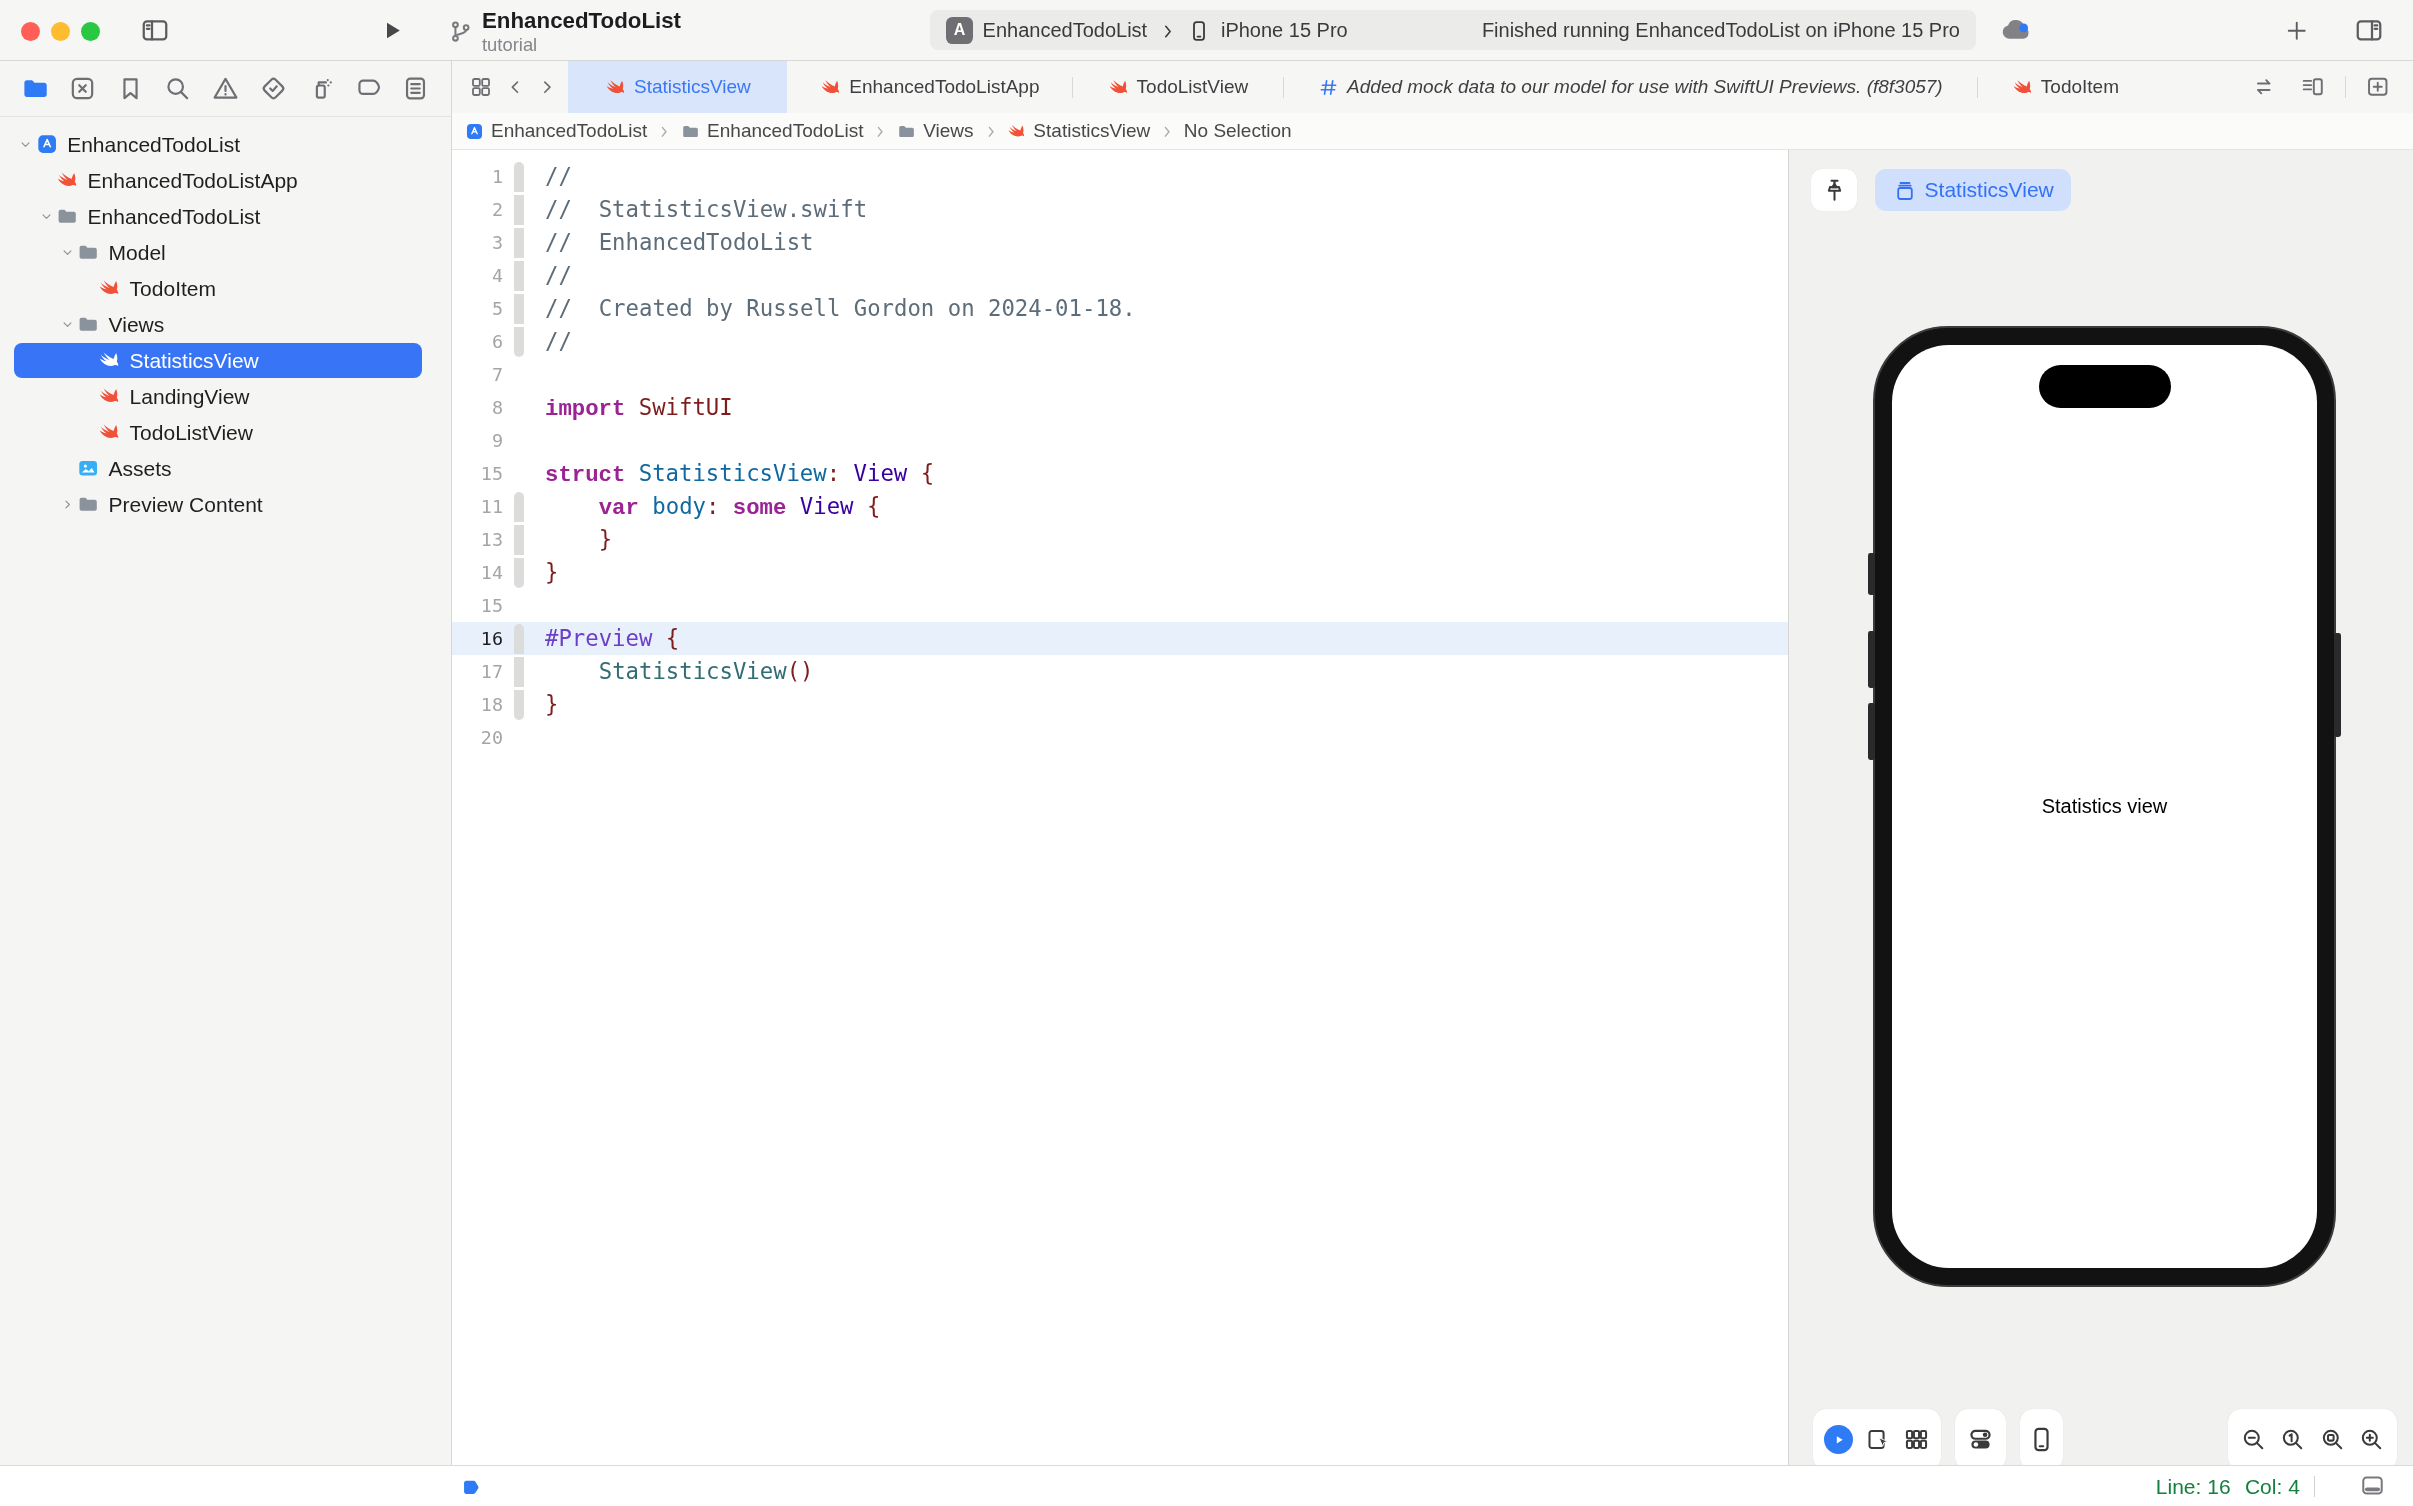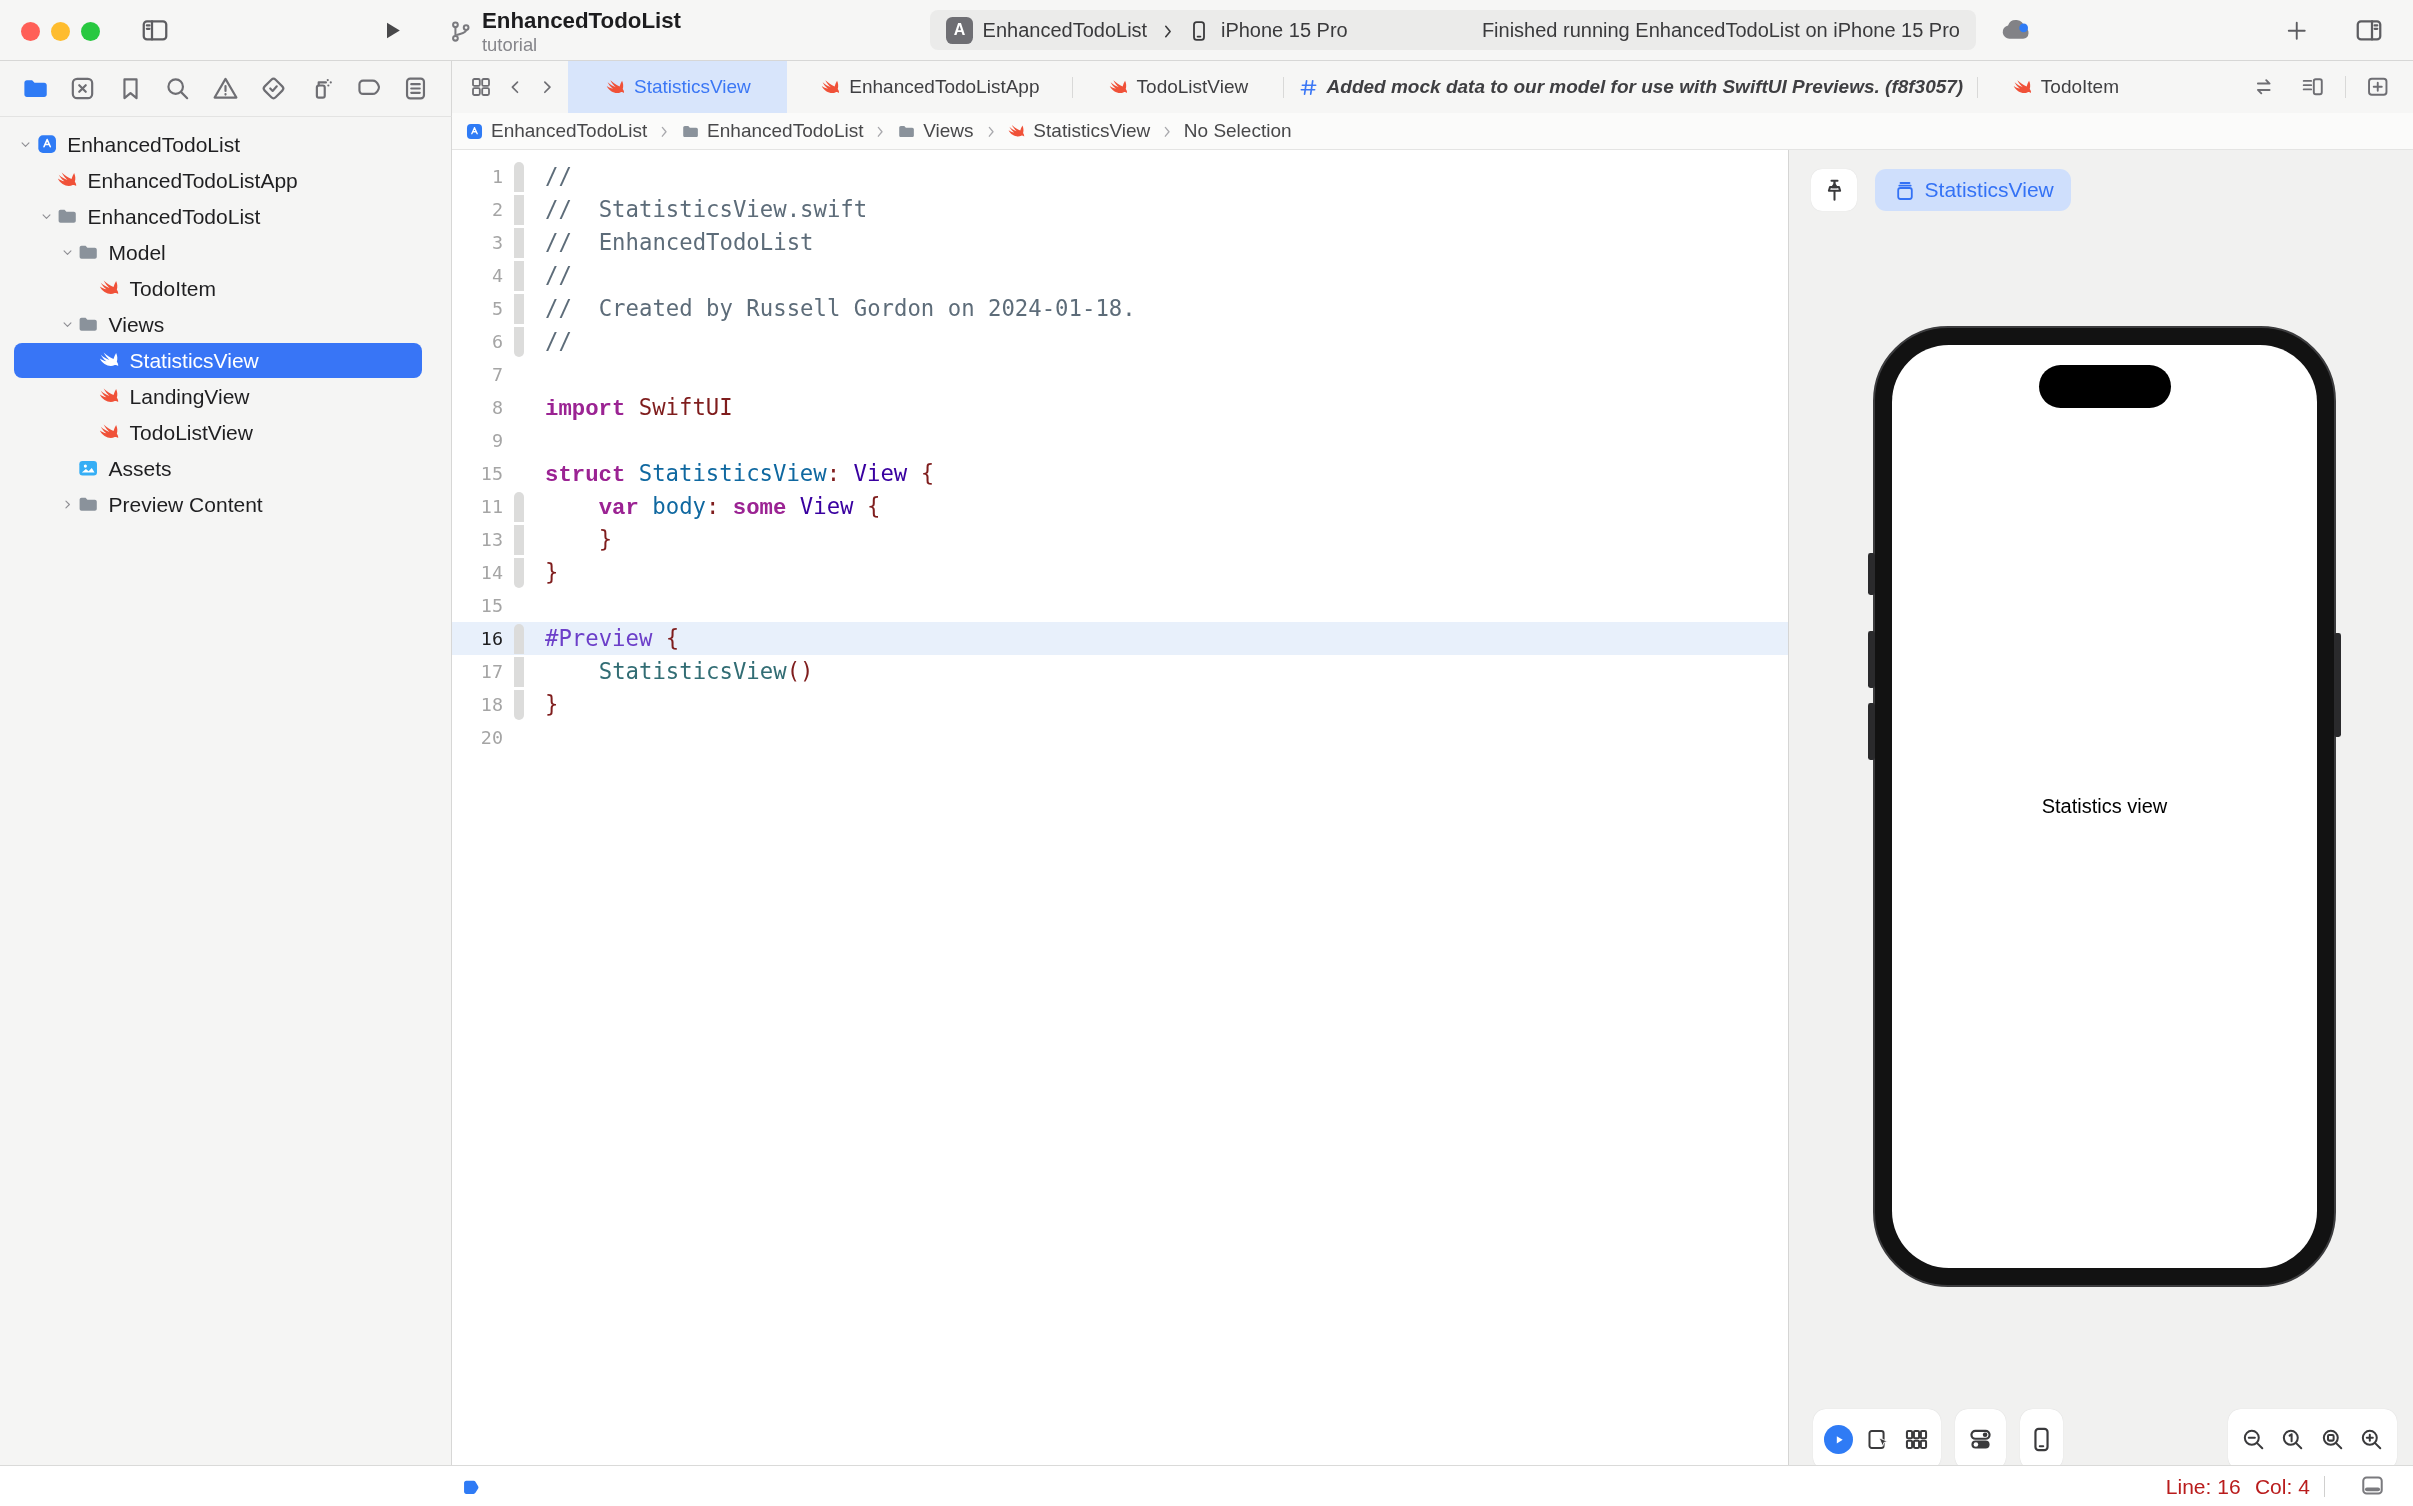--- a/index.html
+++ b/index.html
@@ -43,31 +43,31 @@
   .trow.sel .selbg { position:absolute; left:14.4px; right:29px; top:0.8px; bottom:0.8px; background:#3875f6; border-radius:8px; }
   .trow > * { position:relative; }
 
   
   #bottombar { position:absolute; left:0; top:1465px; width:2413px; height:42px; background:#fff; border-top:0.8px solid #dadad9; }
   #bottombar .sbpart { position:absolute; left:0; top:0; width:452px; height:100%; background:#f5f5f4; border-right:0.8px solid #d7d7d6; display:flex; align-items:center; padding:0 11.2px; gap:9.6px; }
   #filter-field { flex:1; height:32px; background:#e9e9e8; border:0.8px solid #d4d4d3; border-radius:8.8px; display:flex; align-items:center; padding:0 8px; gap:6.4px; color:#8e8e93; }
   #filter-input { flex:1; border:none; background:transparent; outline:none; font-size:20px; color:#3a3a3c; font-family:"Liberation Sans",sans-serif; }
   #filter-input::placeholder { color:#9a9a9e; }
   #bp-toggle { position:absolute; left:461px; top:11.2px; }
-  #linecol { position:absolute; right:88px; top:0; height:100%; display:flex; align-items:center; gap:14.4px; font-size:21px; color:#b91c1c; }
+  #linecol { position:absolute; right:98px; top:0; height:100%; display:flex; align-items:center; gap:14.4px; font-size:21px; color:#15803d; }
   #linecol .vsep { width:0.8px; height:21px; background:#d0d0cf; }
   #btn-bottombar { position:absolute; right:27px; top:6.4px; color:#7a7a7e; background:none; border:none; }
 
   
   #tabbar { position:absolute; left:452px; top:61px; width:1962px; height:53px; background:#f6f6f5; border-bottom:0.8px solid #dededd; display:flex; align-items:stretch; }
   #tabbar .tbicons { display:flex; align-items:center; gap:4.8px; padding:0 8px 0 12.8px; color:#6e6e73; }
   .tab { display:flex; align-items:center; justify-content:center; gap:8px; font-size:19px; color:#3f3f42; position:relative; white-space:nowrap; }
   .tab .sep { position:absolute; right:0; top:16px; height:21px; width:0.8px; background:#d9d9d8; }
   .tab.active { background:#d8e5fb; color:#3b77f5; }
-  .tab.italic .tab-label { font-style:italic;font-weight:bold; }
+  .tab.italic .tab-label { font-style:italic; }
   #tab-right { margin-left:auto; display:flex; align-items:center; gap:14.4px; padding-right:19px; color:#6e6e73; }
   #tab-right .vsep { width:0.8px; height:22.3px; background:#d9d9d8; }
 
   
   #jumpbar { position:absolute; left:452px; top:113px; width:1962px; height:37px; background:#fbfbfa; border-bottom:0.8px solid #e4e4e3; display:flex; align-items:center; padding:0 12.8px; font-size:19px; color:#48484a; }
   .bc-item { display:flex; align-items:center; gap:7.2px; }
   .bc-chev { color:#a9a9ad; margin:0 8px; }
 
   
   #editor { position:absolute; left:452px; top:150px; width:1336px; height:1315px; background:#ffffff; overflow:hidden; padding-top:10.4px; font-family:"DejaVu Sans Mono", monospace; }

